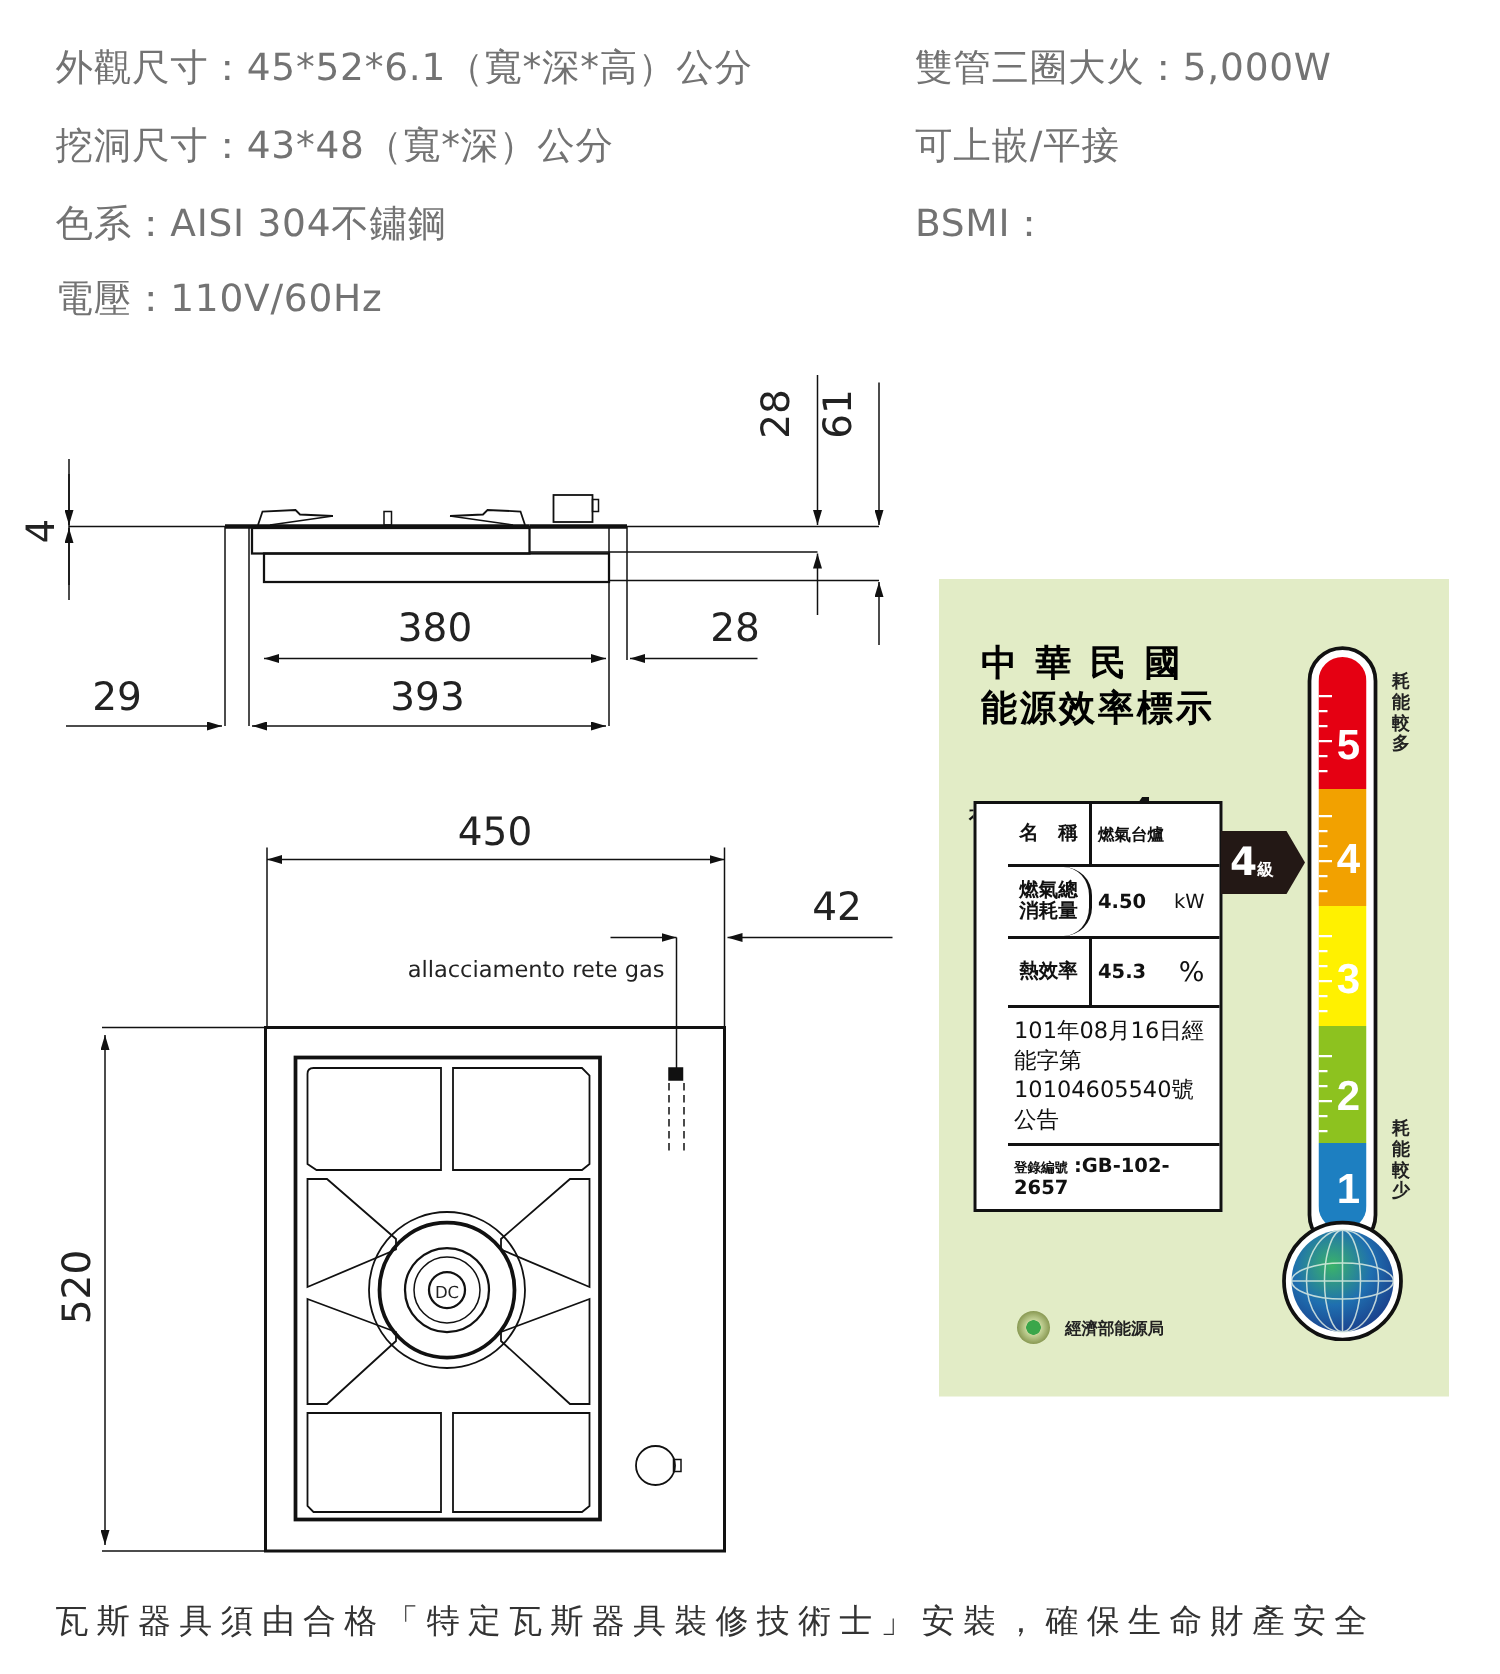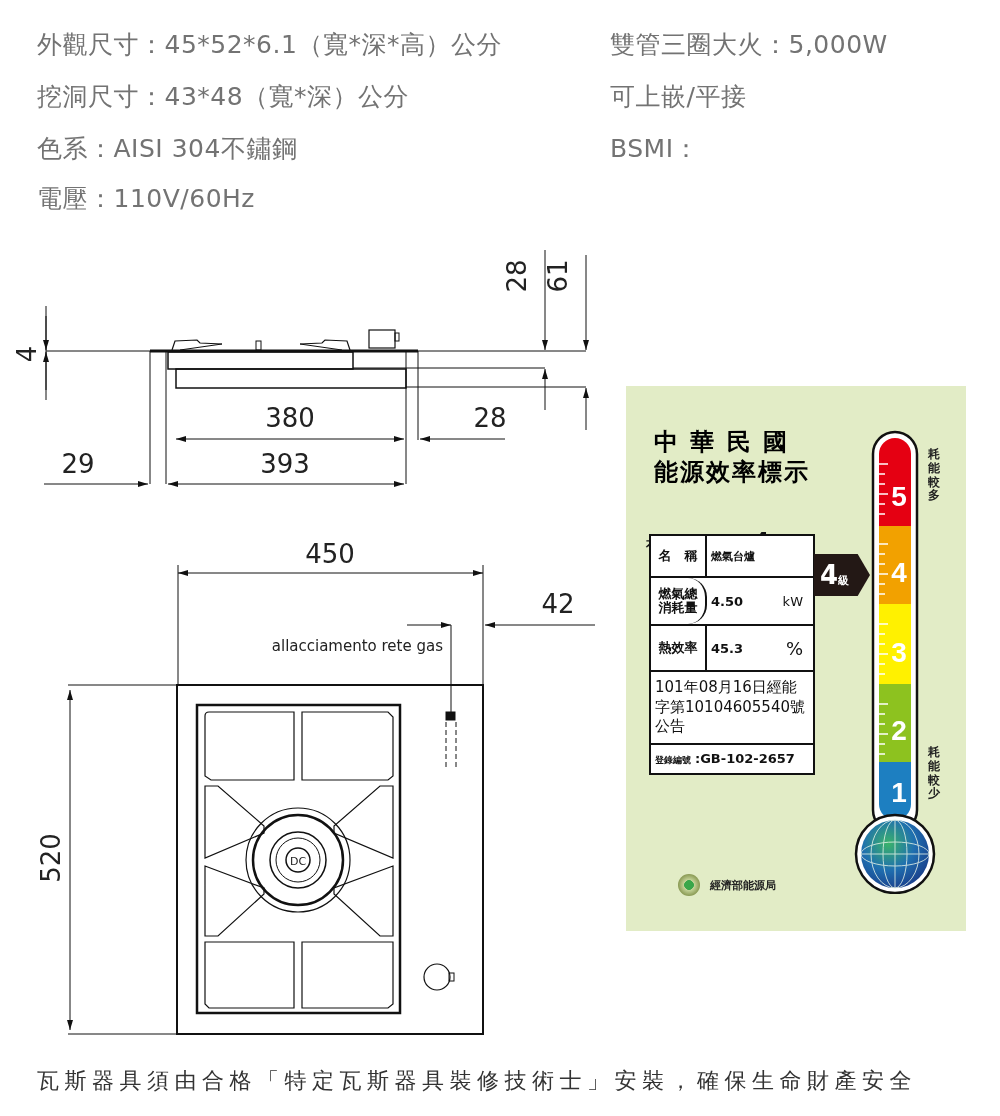--- a/index.html
+++ b/index.html
@@ -9,21 +9,21 @@
   .spec { position: absolute; font-size: 25px; color: #737373; letter-spacing: 0.5px; white-space: nowrap; }
 
   .drawing { position: absolute; left: 0; top: 240px; width: 620px; height: 800px; }
 
   .label-panel { position: absolute; left: 626px; top: 386px; width: 340px; height: 545px; background: #e2ecc6; }
   .lbl-title { position: absolute; left: 28px; color: #000000; font-weight: bold; font-size: 24px; letter-spacing: 2px; white-space: nowrap; }
   .lbl-sub { position: absolute; left: 20px; top: 110px; font-size: 12px; font-weight: bold; color: #111; white-space: nowrap; margin-top: 32px; }
   .lbl-sub .big { font-size: 22px; font-weight: 900; }
 
   .lbl-table { position: absolute; left: 23px; top: 148px; width: 166px; border: 2px solid #111; background: #fff; }
-  .lbl-row { display: flex; border-bottom: 2px solid #111; align-items: center; }
+  .lbl-row { display: flex; border-bottom: 2px solid #111; align-items: center; margin-left: 21px; }
   .lbl-row:last-child { border-bottom: none; align-items: flex-end; }
   .lbl-cell-k { width: 56px; border-right: 2px solid #111; align-self: stretch; display: flex; align-items: center; justify-content: center; font-size: 13px; font-weight: bold; color: #111; text-align: center; line-height: 1.1; }
   .lbl-cell-v { flex: 1; padding-left: 4px; font-size: 13px; font-weight: bold; color: #111; display: flex; justify-content: space-between; padding-right: 10px; align-items: center; }
   .lbl-full { padding: 6px 4px; font-size: 15px; color: #111; line-height: 1.3; }
   .lbl-reg { padding: 6px 4px; font-size: 13px; font-weight: bold; color: #111; }
   .lbl-reg small { font-size: 9px; margin-right: 4px; }
 
   .grade-arrow { position: absolute; left: 188px; top: 168px; width: 56px; height: 42px; background: #231815; clip-path: polygon(0 0, 78% 0, 100% 50%, 78% 100%, 0 100%); color: #fff; font-weight: 900; font-size: 26px; padding-left: 6px; line-height: 42px; }
   .grade-arrow small { font-size: 11px; }
 

